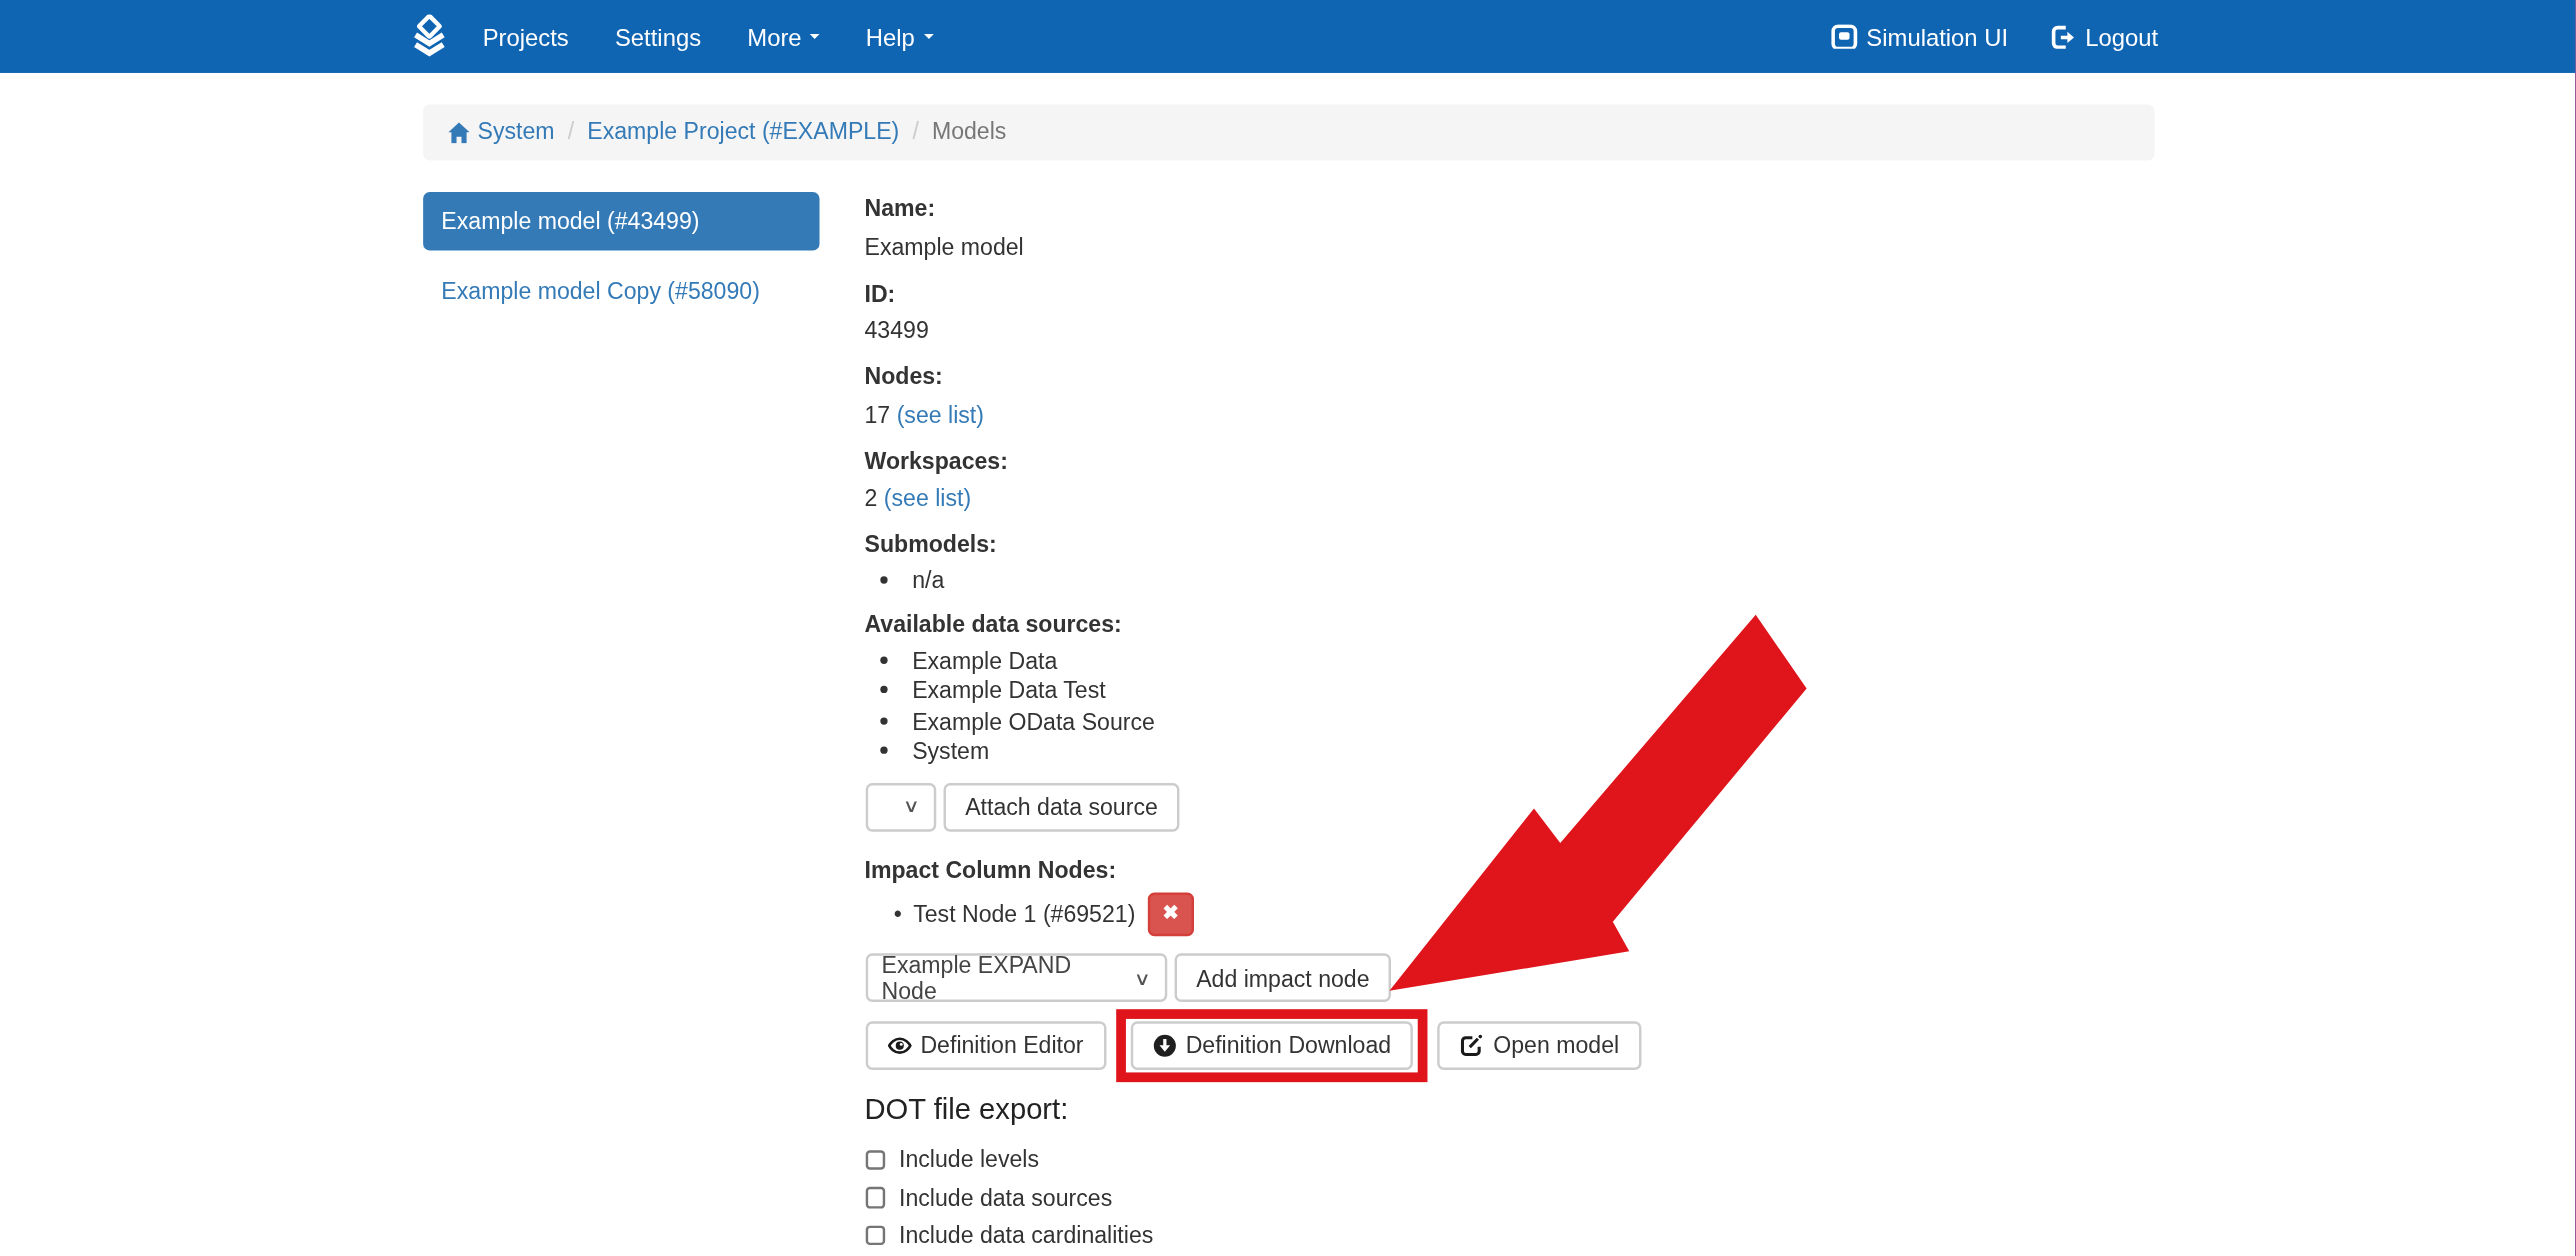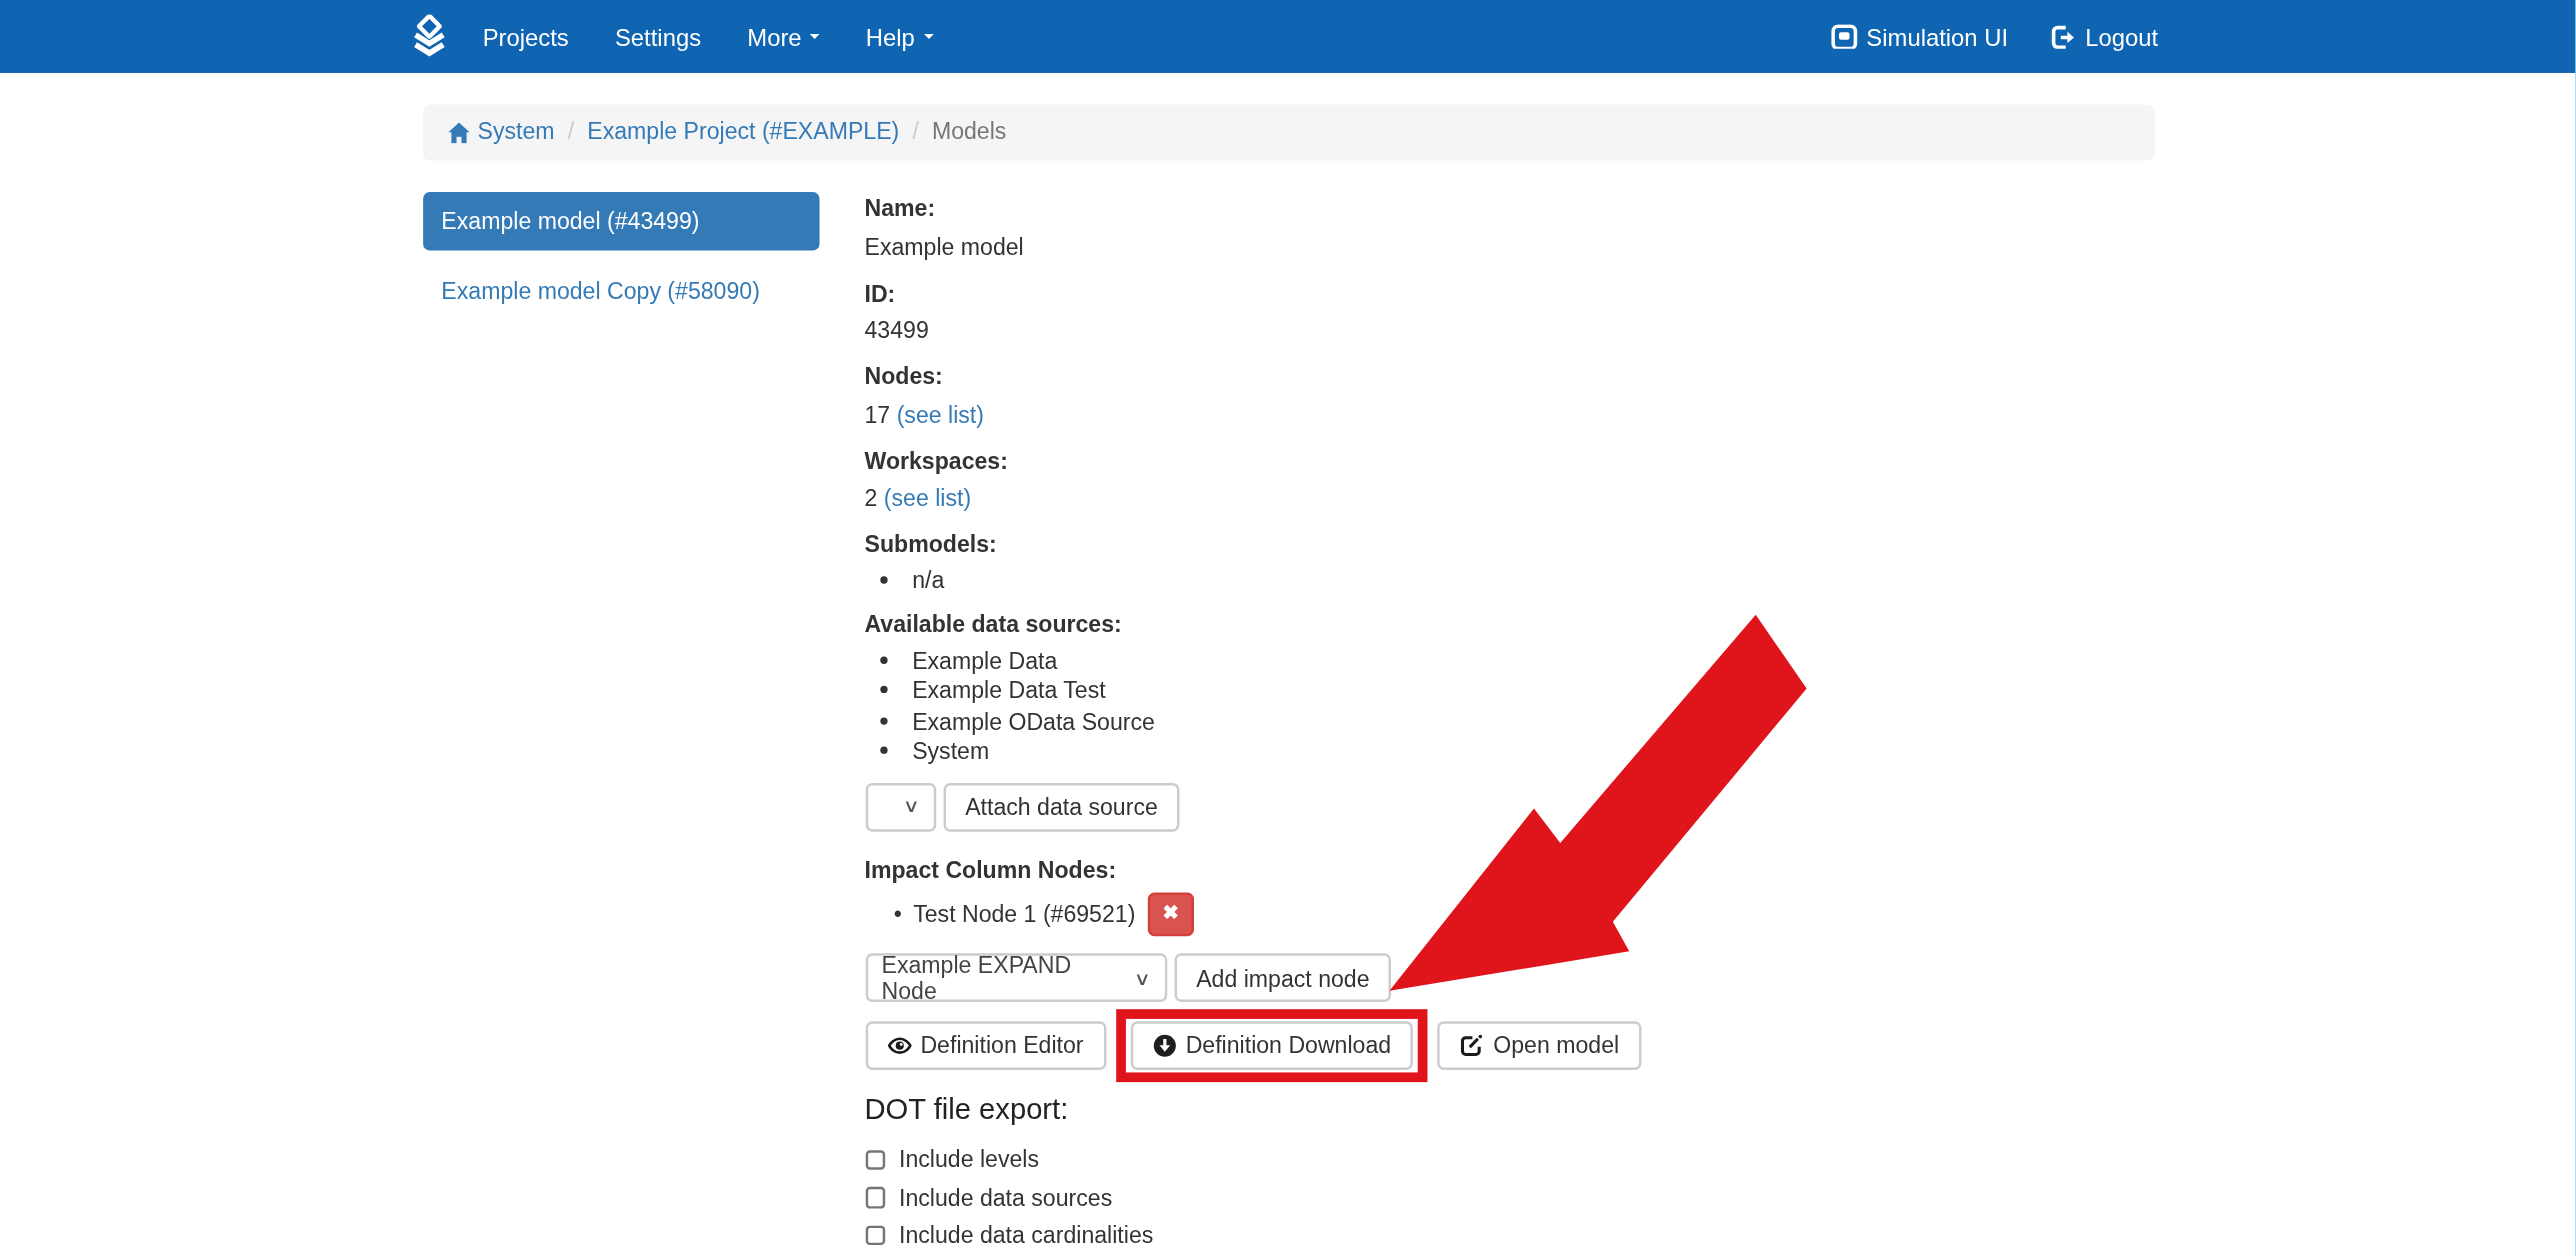--- a/index.html
+++ b/index.html
@@ -1,19 +1,19 @@
 <!DOCTYPE html>
 <html style="font-size:10.8px"><head>
 <meta charset="utf-8">
 <style>
   * { box-sizing: border-box; margin: 0; padding: 0; }
   html, body { margin: 0; padding: 0; background: #ffffff; }
   body { font-family: "Liberation Sans", sans-serif; }
 
-  #stage { width: 2576px; height: 1257px; overflow: hidden; background: #7dd3fc; position: relative; }
+  #stage { width: 2576px; height: 1257px; overflow: hidden; background: #701a75; position: relative; }
   #page  { width: 1059px; height: 517px; transform: scale(2.4318); transform-origin: 0 0;
            background: #fff; position: relative; color: #333; font-size: 9.5px; }
 
   
   .navbar { height: 30px; background: #1065b3; display: flex; align-items: stretch; }
   .nav-inner { width: 716px; margin: 0 auto; display: flex; align-items: center; }
   .brand { display: flex; align-items: center; margin-left: -4px; cursor: pointer; }
   .nav-links { display: flex; align-items: center; margin-left: 14px; gap: 19px; }
   .nav-link { color: #fff; font-size: 9.8px; text-decoration: none; cursor: pointer;
               display: inline-flex; align-items: center; }

